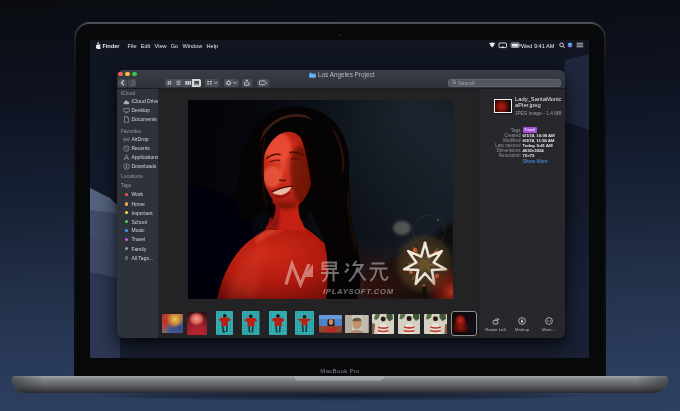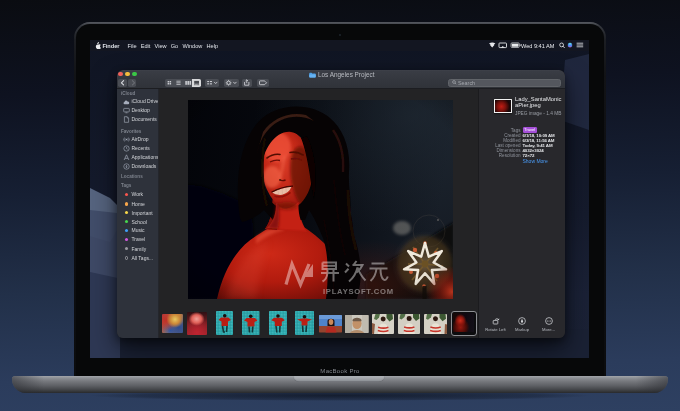--- a/index.html
+++ b/index.html
@@ -42,21 +42,21 @@
   #search { left:331.5px; top:9px; width:113px; height:7.6px; background:#54575e; border:0.5px solid #616469;
     border-radius:2.5px; display:flex; align-items:center; font-size:5.4px; color:#a4a8ae; }
   
   #sidebar { left:0; top:19px; width:42.5px; height:249px; background:#2e323b; overflow:hidden;
     border-right:1px solid #24262c; }
   .shdr { position:absolute; left:4.5px; font-size:4.6px; font-weight:bold; color:#7d828c; white-space:nowrap; }
   .sitem { position:absolute; left:15px; font-size:5px; color:#d4d6da; white-space:nowrap; }
   .sic { position:absolute; left:6.5px; width:7px; height:7px; }
   .dot { position:absolute; left:8px; width:3.6px; height:3.6px; border-radius:50%; }
   
-  #content { left:43.5px; top:19px; width:318px; height:249px; background:#232325; overflow:hidden; }
+  #content { left:43.5px; top:19px; width:318px; height:249px; background:#232325; overflow:hidden;font-style:italic; }
   #rpanel { left:361.5px; top:19px; width:87px; height:249px; background:#28282c; border-left:1px solid #1b1b1e;
     overflow:hidden; }
   .thumb { position:absolute; border-radius:1px; }
   #photo { left:28px; top:11px; width:265px; height:199px; }
   
   .rlabel { position:absolute; font-size:4.6px; color:#8f939b; text-align:right; width:30px; white-space:nowrap; }
   .rval { position:absolute; left:43.5px; font-size:4.4px; color:#e4e6e9; white-space:nowrap; font-weight:bold; letter-spacing:-0.1px; }
   .bbtn { position:absolute; width:34px; text-align:center; font-size:4.2px; color:#b6b9bf; }
 </style>
 </head>

